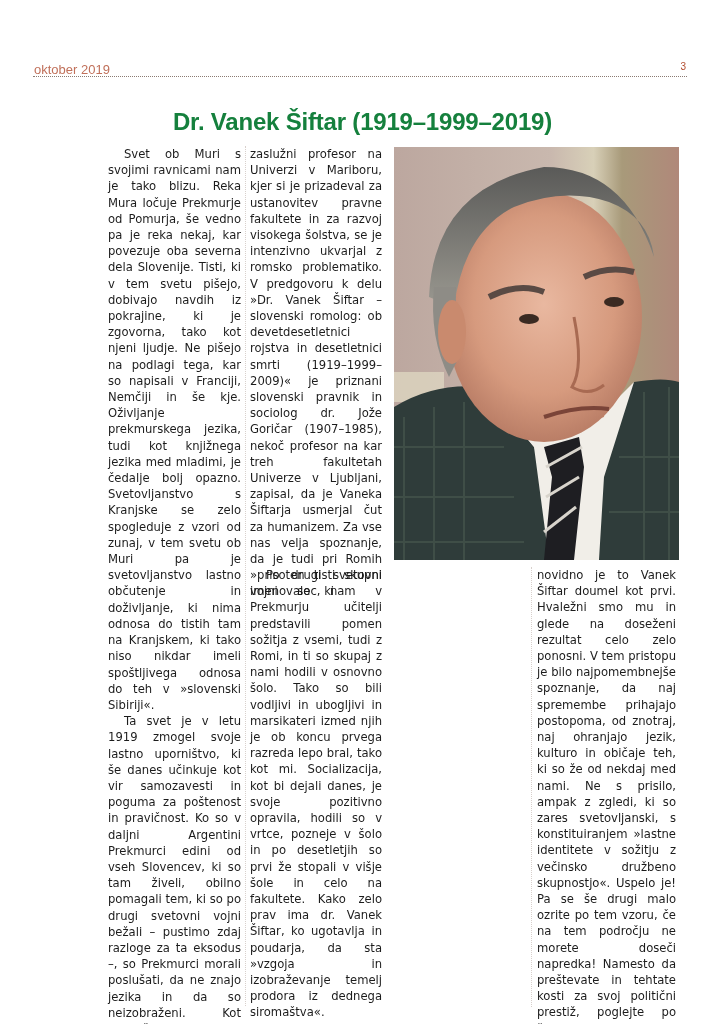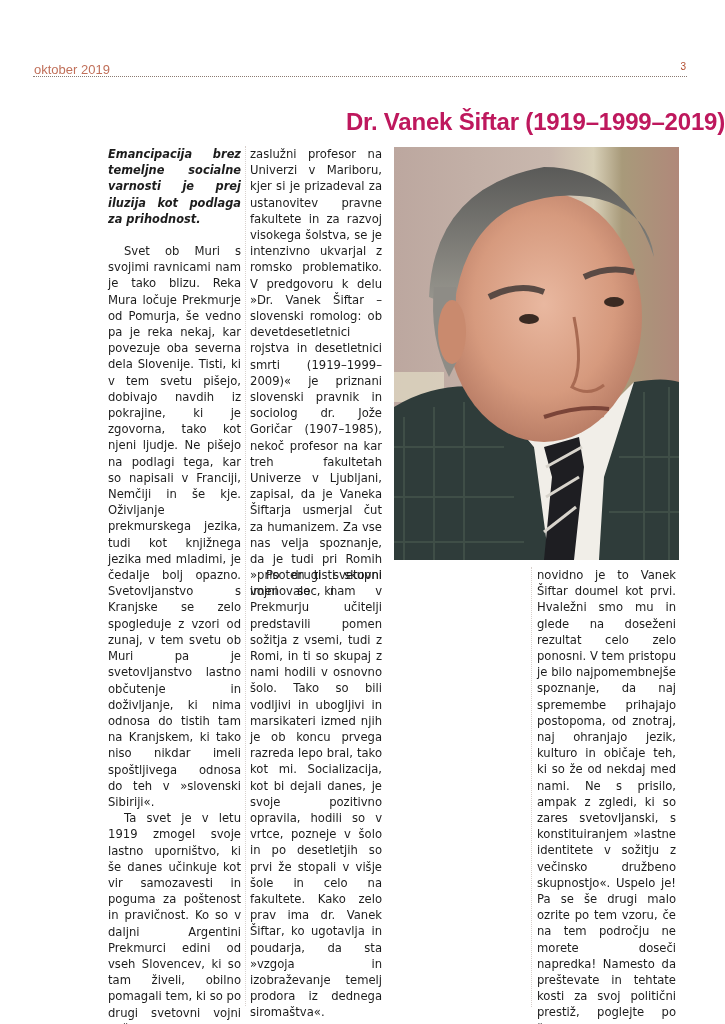--- a/index.html
+++ b/index.html
@@ -4,22 +4,22 @@
 <style>
   html, body { margin: 0; padding: 0; background: #ffffff; }
   body { width: 725px; height: 1024px; position: relative; overflow: hidden;
          font-family: "DejaVu Sans", sans-serif; color: #1a1a1a; }
   .header { position: absolute; left: 33px; right: 38px; top: 62px; height: 14px;
             border-bottom: 1px dotted #8a7a72; }
   .header .date { position: absolute; left: 1px; top: 0; font-size: 13px; color: #c0705a;
                   font-family: "Liberation Sans", sans-serif; }
   .header .pageno { position: absolute; right: 1px; top: -1px; font-size: 10px; color: #b24a2c;
                     font-family: "Liberation Sans", sans-serif; }
-  .title { position: absolute; left: 0; right: 0; top: 92px; text-align: right;
-           font-family: "Liberation Sans", sans-serif; font-size: 24px; color: #be185d;
+  .title { position: absolute; left: 0; right: 0; top: 92px; text-align: center;
+           font-family: "Liberation Sans", sans-serif; font-size: 24px; color: #15803d;
            letter-spacing: -0.2px; }
   .col { position: absolute; font-family: "DejaVu Sans", sans-serif; font-size: 11.6px;
          line-height: 16.2px; text-align: justify; color: #1c1c1c; }
   .col p { margin: 0; text-indent: 16px; }
   .col p.noindent { text-indent: 0; }
   .col1 { left: 108px; top: 146px; width: 133px; }
   .col2 { left: 250px; top: 146px; width: 132px; }
   .col2b { left: 250px; top: 567px; width: 277px; }
   .col3 { left: 537px; top: 567px; width: 139px; }
   .lead { font-style: italic; font-weight: bold; text-indent: 0 !important; margin-bottom: 16px !important;
@@ -32,21 +32,20 @@
 <body>
 
 <div class="header">
   <span class="date">oktober 2019</span>
   <span class="pageno">3</span>
 </div>
 
 <h1 class="title">Dr. Vanek Šiftar (1919–1999–2019)</h1>
 
 <div class="col col1">
-  <p class="lead">Emancipacija brez temeljne socialne varnosti je prej iluzija kot podlaga za prihodnost.</p>
   <p>Svet ob Muri s svojimi ravnicami nam je tako blizu. Reka Mura ločuje Prekmurje od Pomurja, še vedno pa je reka nekaj, kar povezuje oba severna dela Slovenije. Tisti, ki v tem svetu pišejo, dobivajo navdih iz pokrajine, ki je zgovorna, tako kot njeni ljudje. Ne pišejo na podlagi tega, kar so napisali v Franciji, Nemčiji in še kje. Oživljanje prekmurskega jezika, tudi kot knjižnega jezika med mladimi, je čedalje bolj opazno. Svetovljanstvo s Kranjske se zelo spogleduje z vzori od zunaj, v tem svetu ob Muri pa je svetovljanstvo lastno občutenje in doživljanje, ki nima odnosa do tistih tam na Kranjskem, ki tako niso nikdar imeli spoštljivega odnosa do teh v »slovenski Sibiriji«.</p>
   <p>Ta svet je v letu 1919 zmogel svoje lastno uporništvo, ki še danes učinkuje kot vir samozavesti in poguma za poštenost in pravičnost. Ko so v daljni Argentini Prekmurci edini od vseh Slovencev, ki so tam živeli, obilno pomagali tem, ki so po drugi svetovni vojni bežali – pustimo zdaj razloge za ta eksodus –, so Prekmurci morali poslušati, da ne znajo jezika in da so neizobraženi. Kot nekakšni kulturtregerji so bivši belogardisti in domobranci zviška in prezirljivo gledali na dobrotljivost Prekmurcev – pri prekmurski sicer polni mizi dobrot –, teh ljudi, ki jih je pisatelj Miško Kranjec dojemal kot te, ki življenje dojemajo kot dobri ljudje. Dobro pa je že od davnine pracelica etike.</p>
 
 </div>
 
 <div class="vrule" style="left:245px; top:146px; height:860px;"></div>
 
 <div class="col col2">
   <p class="noindent">zaslužni profesor na Univerzi v Mariboru, kjer si je prizadeval za ustanovitev pravne fakultete in za razvoj visokega šolstva, se je intenzivno ukvarjal z romsko problematiko. V predgovoru k delu »Dr. Vanek Šiftar – slovenski romolog: ob devetdesetletnici rojstva in desetletnici smrti (1919–1999–2009)« je priznani slovenski pravnik in sociolog dr. Jože Goričar (1907–1985), nekoč profesor na kar treh fakultetah Univerze v Ljubljani, zapisal, da je Vaneka Šiftarja usmerjal čut za humanizem. Za vse nas velja spoznanje, da je tudi pri Romih »prisoten tisti skupni imenovalec, ki</p>
 </div>

